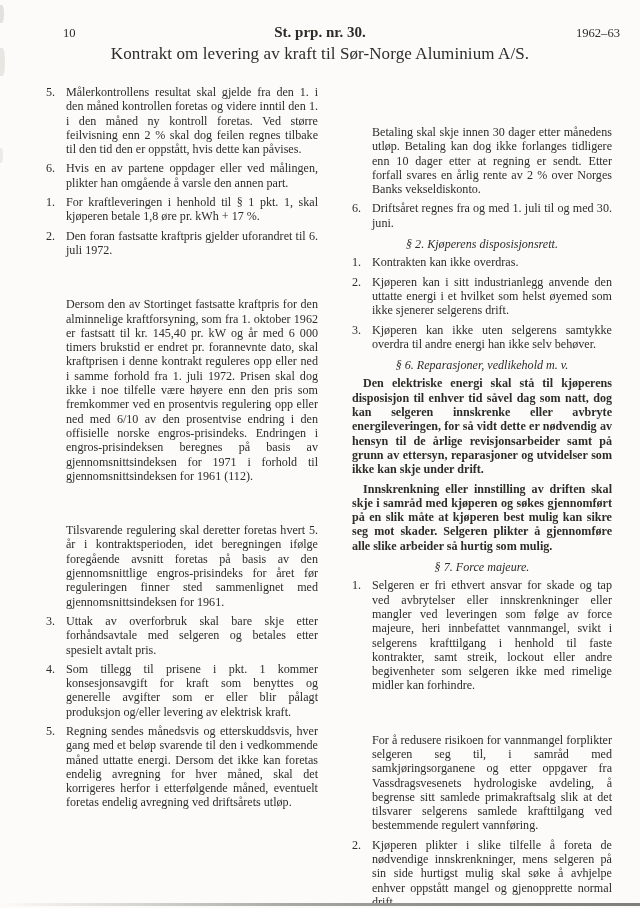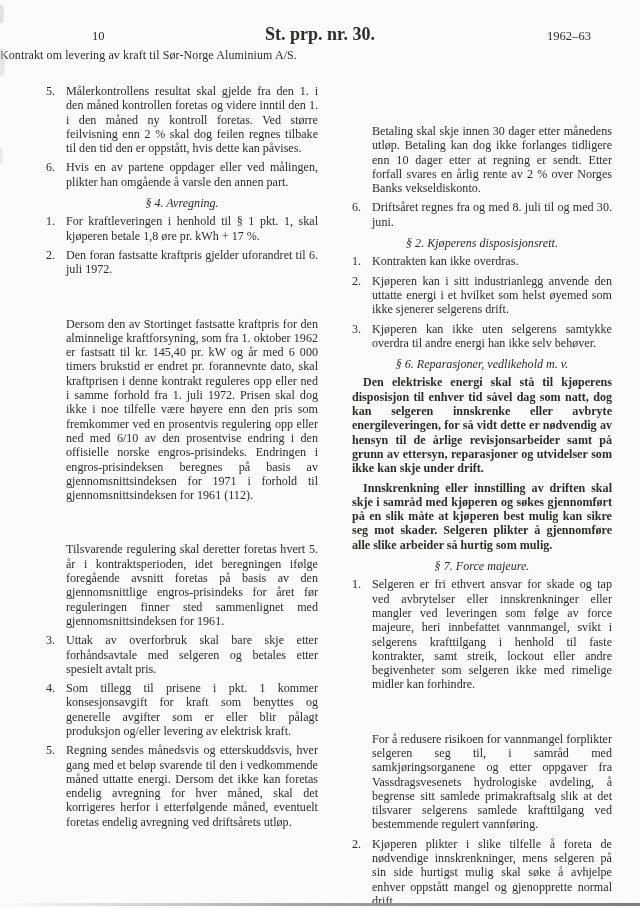--- a/index.html
+++ b/index.html
@@ -11,28 +11,28 @@
     font-family:"Liberation Serif","DejaVu Serif",serif;
     position:relative;overflow:hidden;
     -webkit-font-smoothing:antialiased;
   }
   .page{padding-top:24px;}
 
   
   .hdr{
     display:grid;grid-template-columns:1fr auto 1fr;
     align-items:baseline;
-    padding:0 49px;
+    padding:0 20px;
     font-size:12.6px;
   }
   .hdr .pageno{text-align:left;padding-left:43px;}
-  .hdr .title{font-weight:bold;font-size:18px;text-align:right;}
+  .hdr .title{font-weight:bold;font-size:15px;text-align:right;}
   .hdr .year{text-align:right;}
   .subtitle{
-    text-align:left;font-size:12px;margin-top:3px;letter-spacing:.1px;
+    text-align:center;font-size:17px;margin-top:3px;letter-spacing:.1px;
   }
 
   
   .cols{
     display:flex;gap:34px;
     padding-left:46px;padding-right:28px;
     margin-top:21px;
     font-size:12.1px;line-height:14.3px;
     text-rendering:optimizeLegibility;
   }
@@ -81,21 +81,20 @@
   <div class="cols">
     <div class="col col-left" id="col-left">
         <div class="blk num">
           <span class="no">5.</span>
           <span class="tx">Målerkontrollens resultat skal gjelde fra den 1. i den måned kontrollen foretas og videre inntil den 1. i den måned ny kontroll foretas. Ved større feilvisning enn 2 % skal dog feilen regnes tilbake til den tid den er oppstått, hvis dette kan påvises.</span>
         </div>
         <div class="blk num">
           <span class="no">6.</span>
           <span class="tx">Hvis en av partene oppdager eller ved målingen, plikter han omgående å varsle den annen part.</span>
         </div>
-        <div class="blk head">§ 4. Avregning.</div>
         <div class="blk num">
           <span class="no">1.</span>
           <span class="tx">For kraftleveringen i henhold til § 1 pkt. 1, skal kjøperen betale 1,8 øre pr. kWh + 17 %.</span>
         </div>
         <div class="blk num">
           <span class="no">2.</span>
           <span class="tx">Den foran fastsatte kraftpris gjelder uforandret til 6. juli 1972.</span>
         </div>
         <div class="blk cont">Dersom den av Stortinget fastsatte kraftpris for den alminnelige kraftforsyning, som fra 1. oktober 1962 er fastsatt til kr. 145,40 pr. kW og år med 6 000 timers brukstid er endret pr. forannevnte dato, skal kraftprisen i denne kontrakt reguleres opp eller ned i samme forhold fra 1. juli 1972. Prisen skal dog ikke i noe tilfelle være høyere enn den pris som fremkommer ved en prosentvis regulering opp eller ned med 6/10 av den prosentvise endring i den offisielle norske engros-prisindeks. Endringen i engros-prisindeksen beregnes på basis av gjennomsnittsindeksen for 1971 i forhold til gjennomsnittsindeksen for 1961 (112).</div>
         <div class="blk cont">Tilsvarende regulering skal deretter foretas hvert 5. år i kontraktsperioden, idet beregningen ifølge foregående avsnitt foretas på basis av den gjennomsnittlige engros-prisindeks for året før reguleringen finner sted sammenlignet med gjennomsnittsindeksen for 1961.</div>
@@ -109,21 +108,21 @@
         </div>
         <div class="blk num">
           <span class="no">5.</span>
           <span class="tx">Regning sendes månedsvis og etterskuddsvis, hver gang med et beløp svarende til den i vedkommende måned uttatte energi. Dersom det ikke kan foretas endelig avregning for hver måned, skal det korrigeres herfor i etterfølgende måned, eventuelt foretas endelig avregning ved driftsårets utløp.</span>
         </div>
       </div>
     <div class="col col-right" id="col-right">
         <div class="blk cont">Betaling skal skje innen 30 dager etter månedens utløp. Betaling kan dog ikke forlanges tidligere enn 10 dager etter at regning er sendt. Etter forfall svares en årlig rente av 2 % over Norges Banks vekseldiskonto.</div>
         <div class="blk num">
           <span class="no">6.</span>
-          <span class="tx">Driftsåret regnes fra og med 8. juli til og med 30. juni.</span>
+          <span class="tx">Driftsåret regnes fra og med 1. juli til og med 30. juni.</span>
         </div>
         <div class="blk head">§ 2. Kjøperens disposisjonsrett.</div>
         <div class="blk num">
           <span class="no">1.</span>
           <span class="tx">Kontrakten kan ikke overdras.</span>
         </div>
         <div class="blk num">
           <span class="no">2.</span>
           <span class="tx">Kjøperen kan i sitt industrianlegg anvende den uttatte energi i et hvilket som helst øyemed som ikke sjenerer selgerens drift.</span>
         </div>

